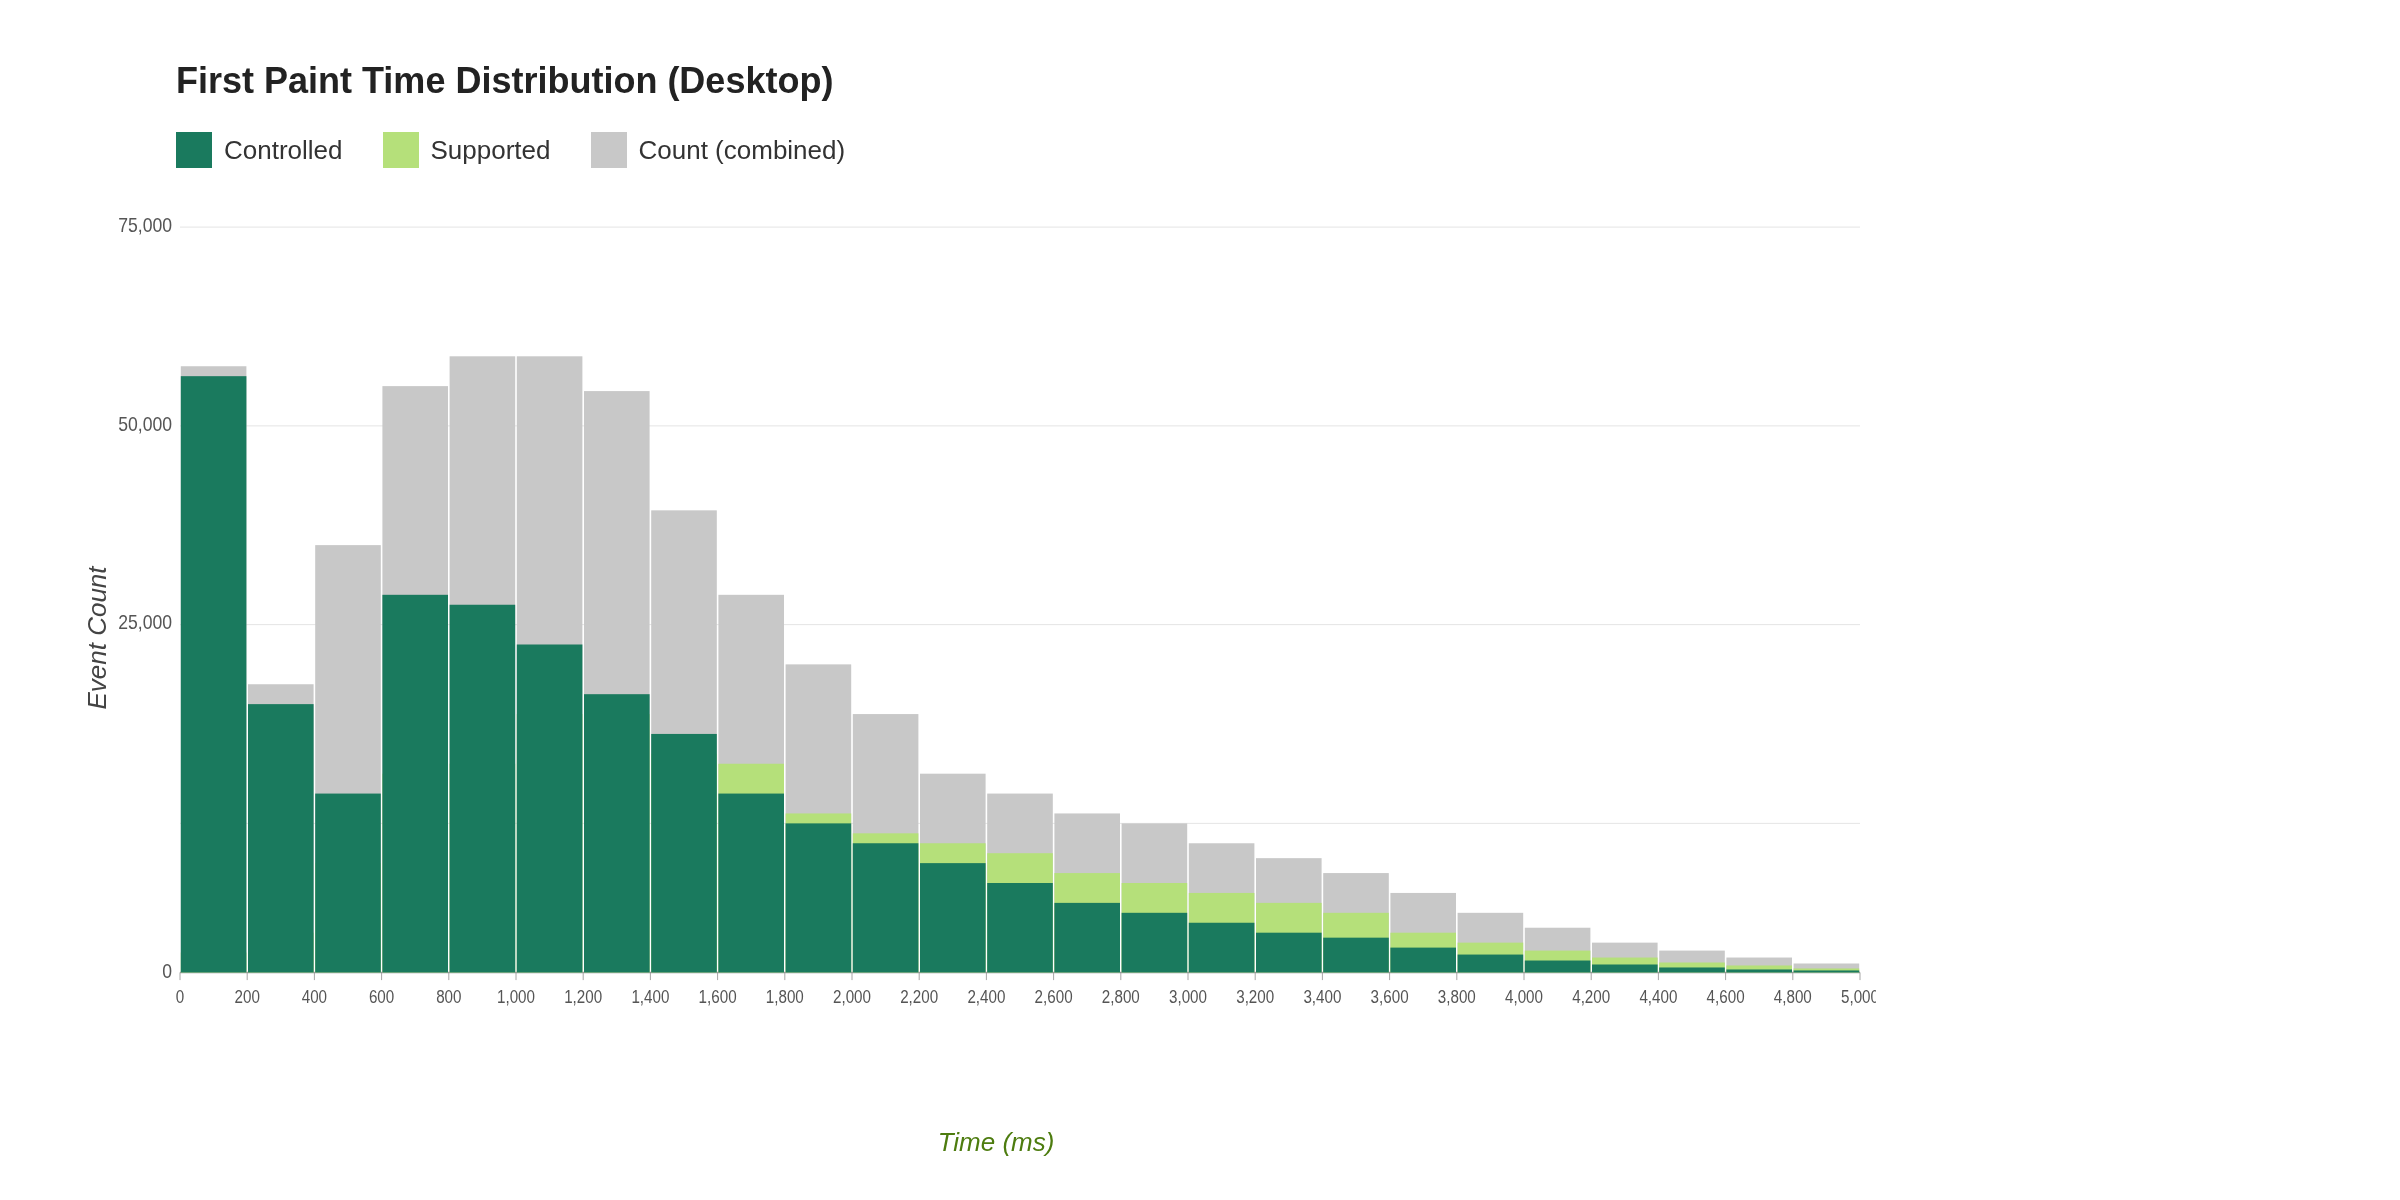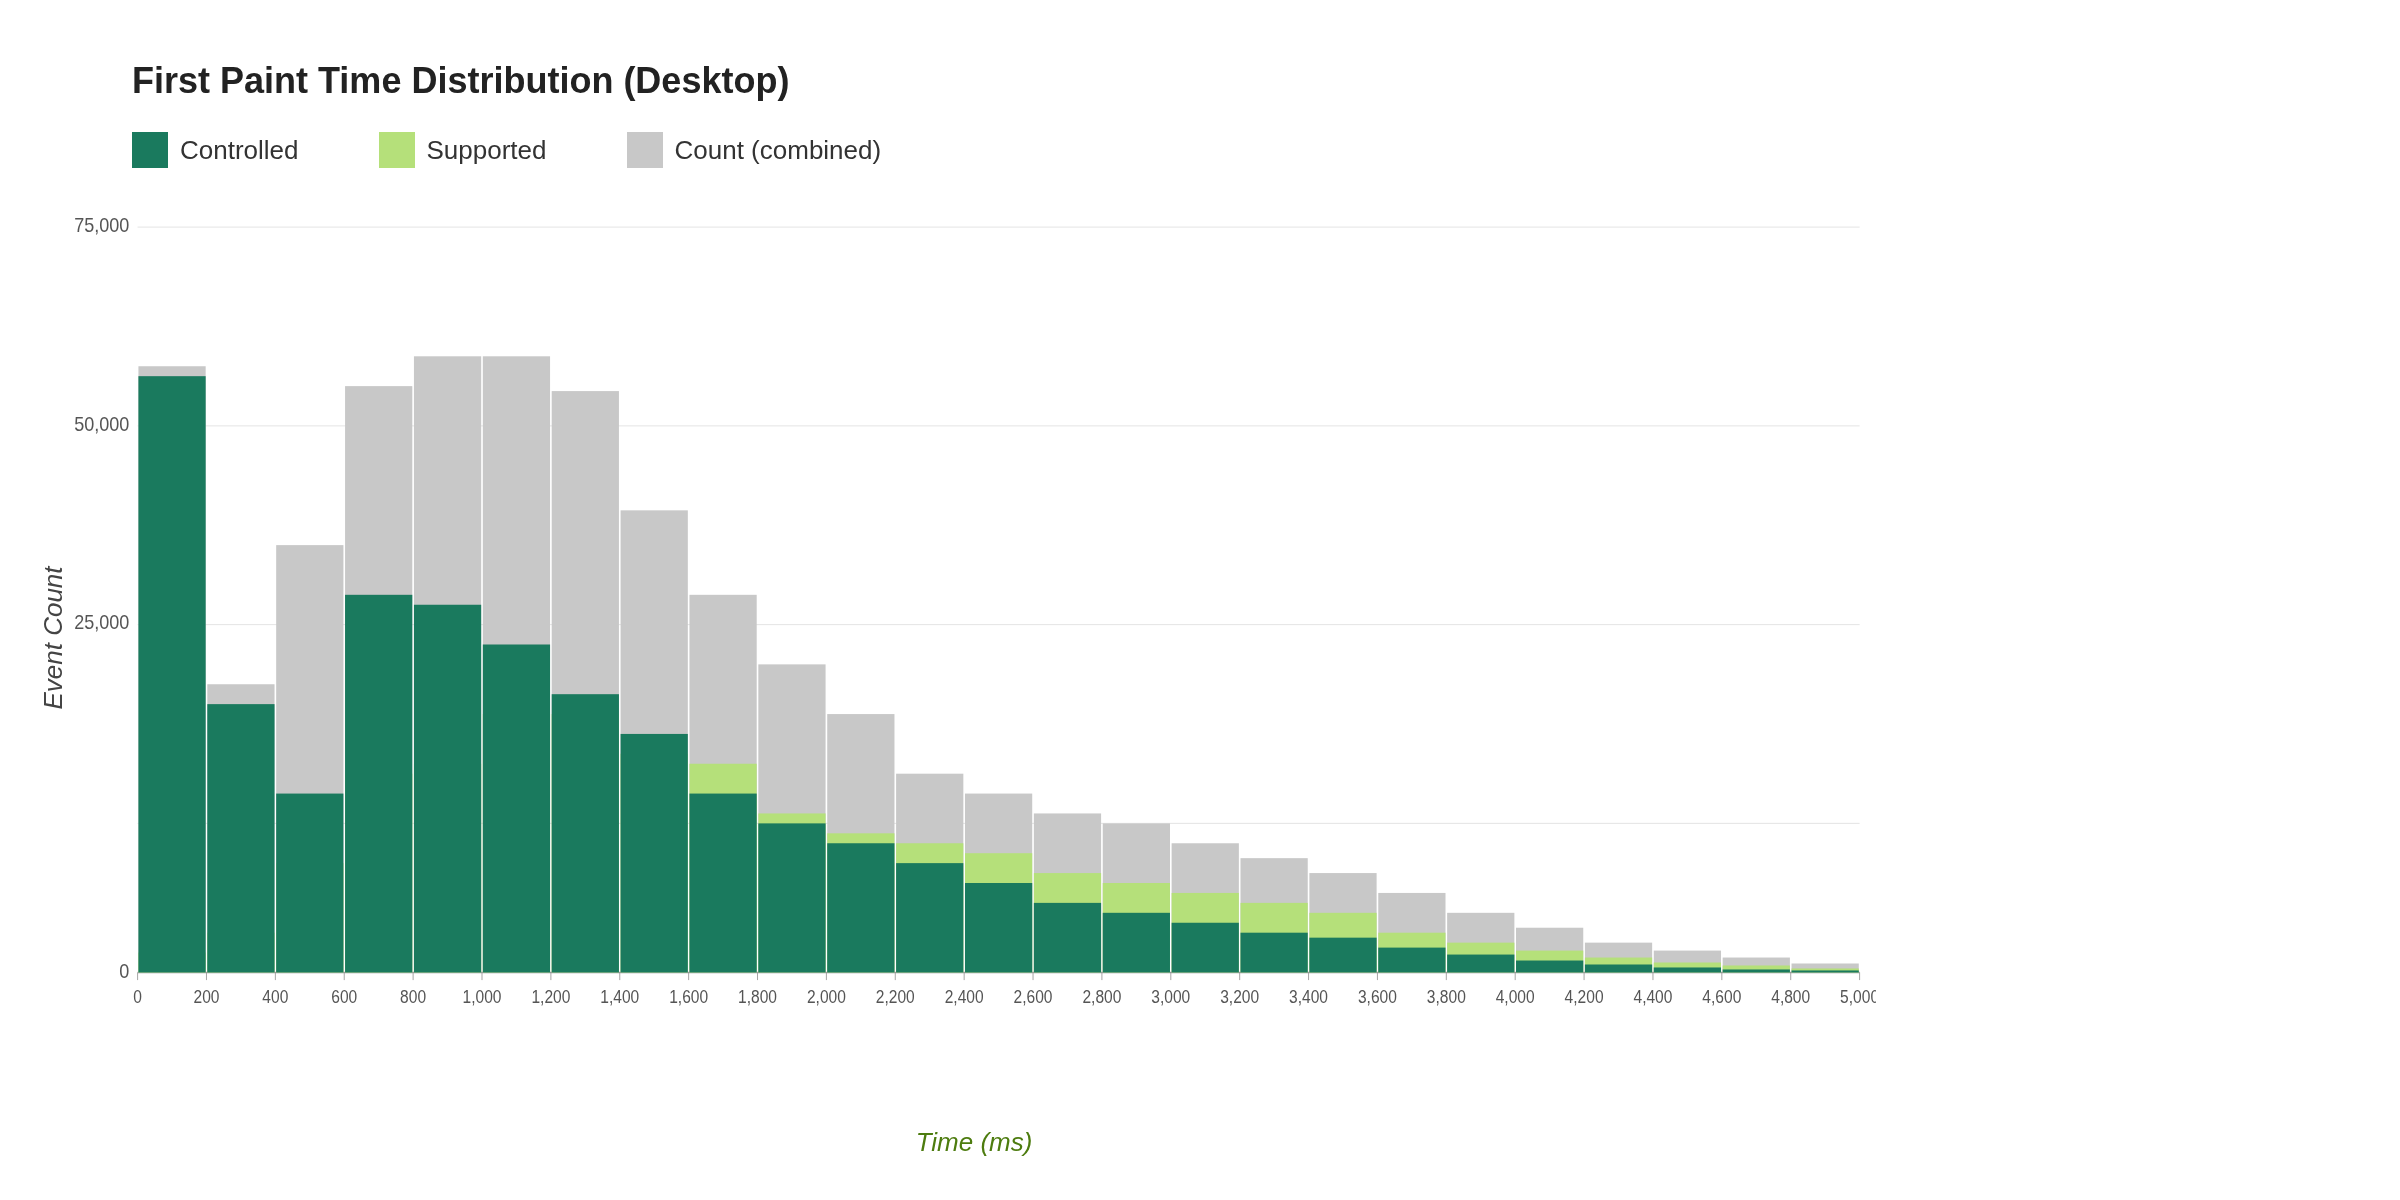--- a/index.html
+++ b/index.html
@@ -6,34 +6,34 @@
     body {
       background: #fff;
       font-family: Arial, sans-serif;
       width: 2400px;
       height: 1200px;
       overflow: hidden;
     }
     .chart-container {
       width: 1956px;
       height: 1200px;
-      padding: 60px 80px 120px 72px;
+      padding: 60px 80px 120px 116px;
       position: relative;
     }
     .chart-title {
       font-size: 36px;
       font-weight: bold;
       color: #222;
       margin-bottom: 30px;
       margin-left: 60px;
     }
     .legend {
       display: flex;
       align-items: flex-end;
-      gap: 80px;
+      gap: 40px;
       margin-bottom: 40px;
       margin-left: 60px;
     }
     .legend-item {
       display: flex;
       align-items: center;
       gap: 12px;
       font-size: 26px;
       color: #333;
     }

